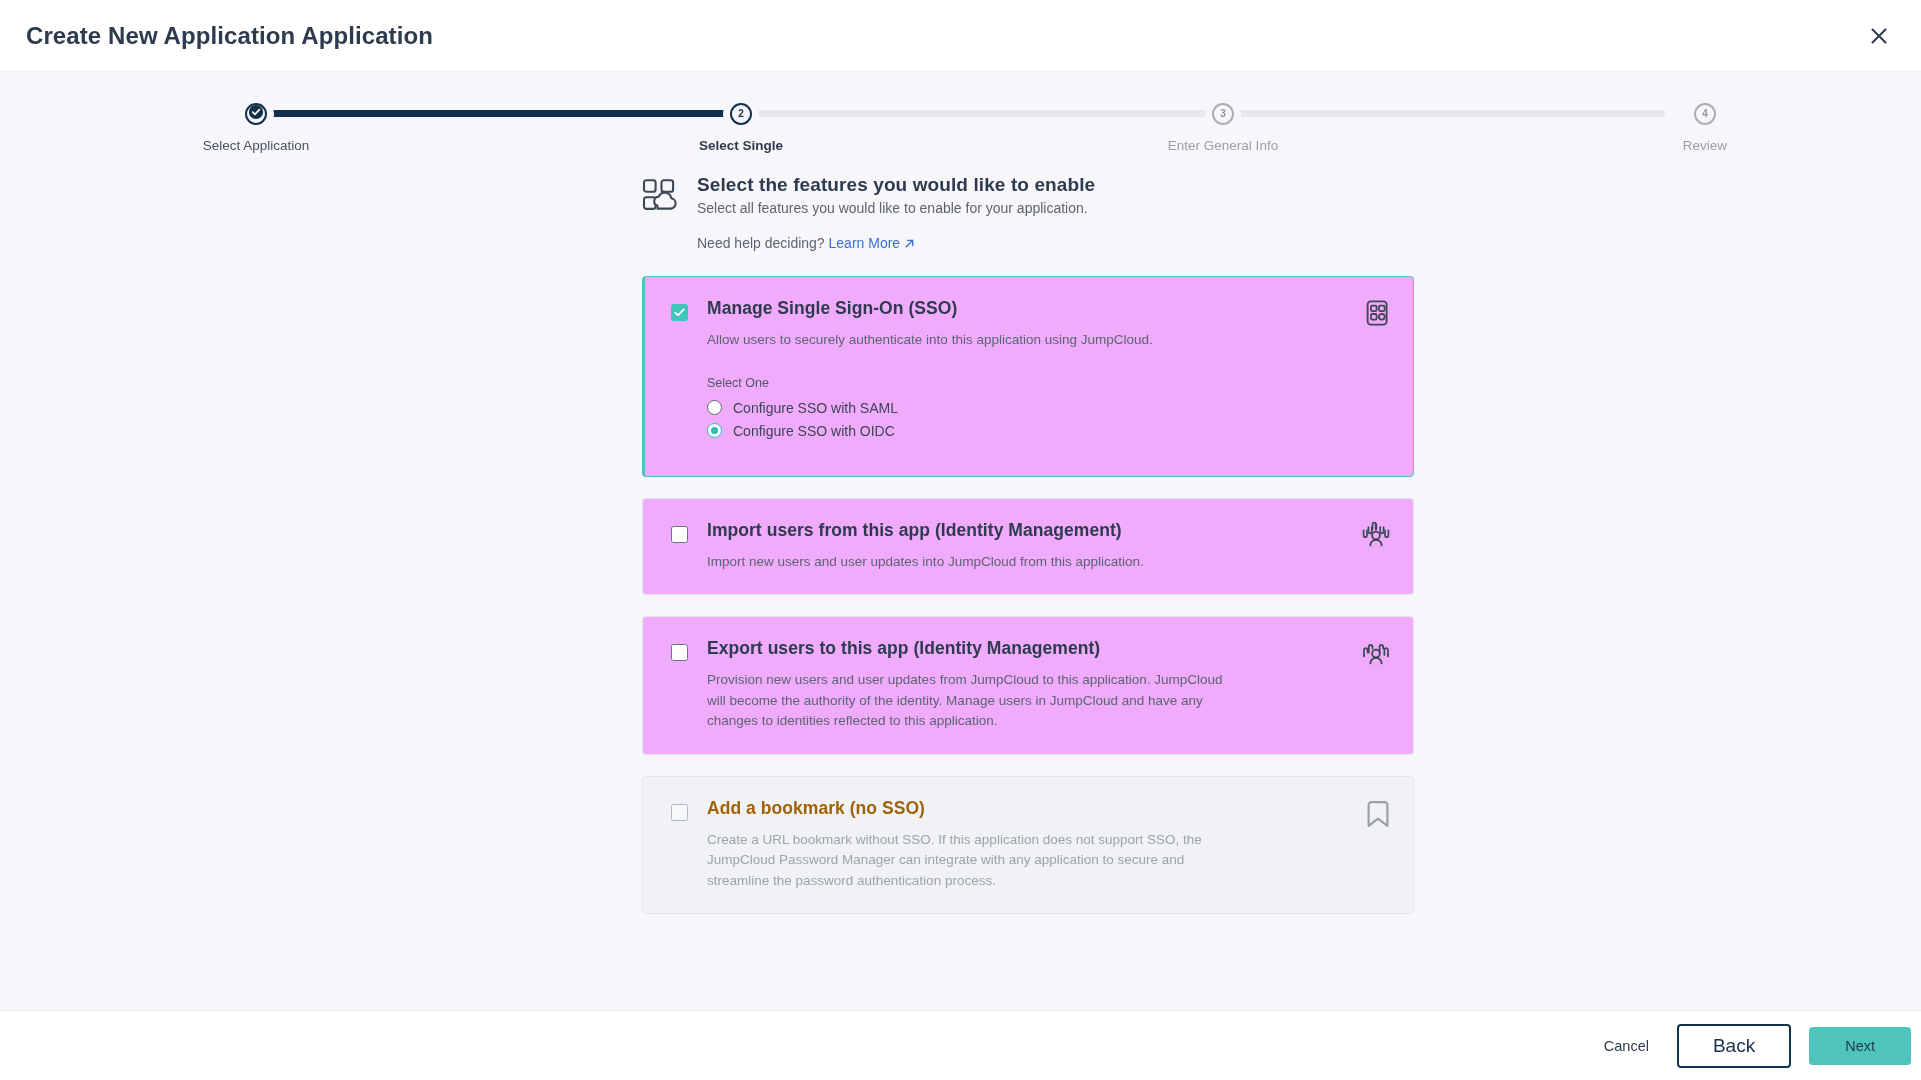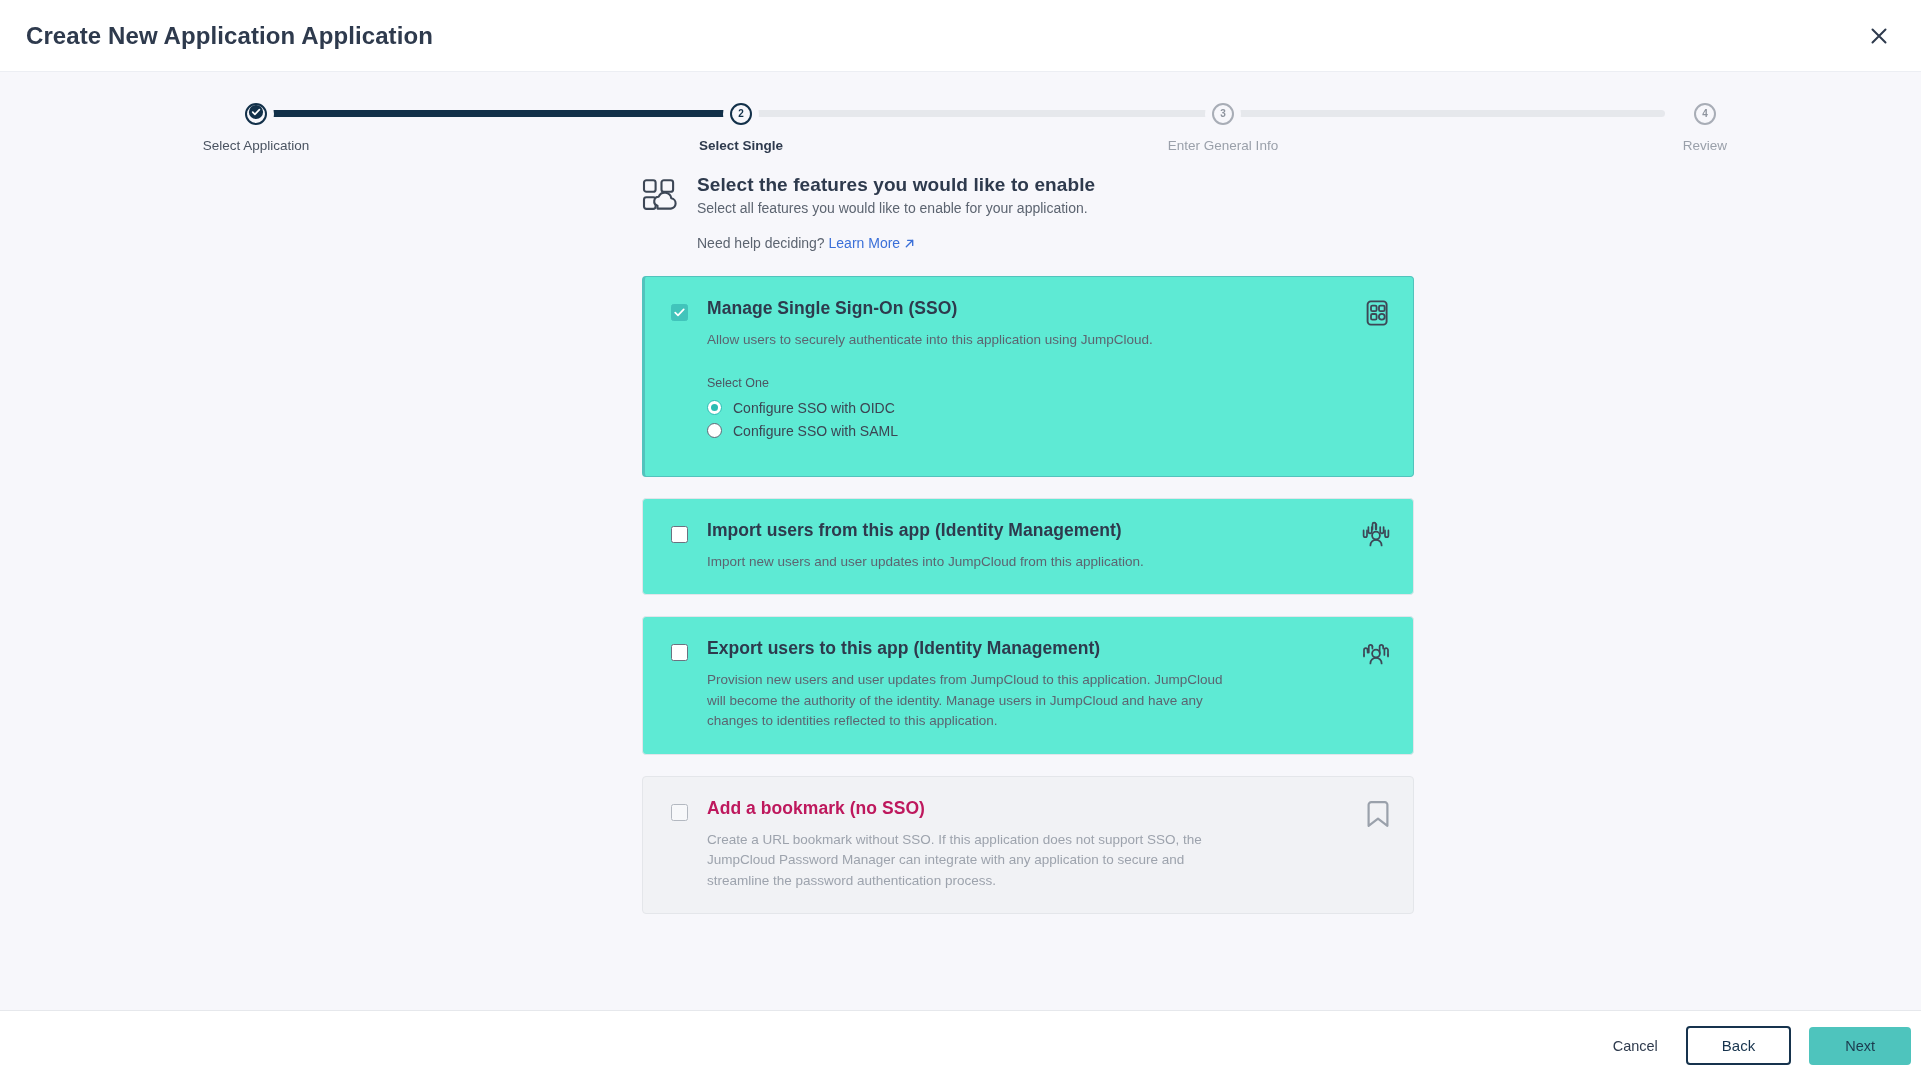--- a/index.html
+++ b/index.html
@@ -155,21 +155,21 @@
   }
   .intro .help a {
     color: #3a6fd8;
     text-decoration: none;
     cursor: pointer;
   }
   .ext-arrow { display: inline-block; margin-left: 4px; vertical-align: -1px; }
 
   
   .card {
-    background: #5eead4;
+    background: #f0abfc;
     border: 1px solid #e2e5ea;
     border-radius: 4px;
     padding: 21px 24px 22px 28px;
     position: relative;
     display: flex;
     gap: 19px;
     align-items: flex-start;
     cursor: pointer;
   }
   .card + .card { margin-top: 21px; }
@@ -203,21 +203,21 @@
   .cb.disabled { border-color: #b3b8c0; background: #f7f8fa; }
 
   .card-body { flex: 1 1 auto; min-width: 0; }
   .card-title {
     font-size: 17.5px;
     font-weight: bold;
     color: #2e3a4d;
     margin-bottom: 11px;
     letter-spacing: .05px;
   }
-  .card.disabled .card-title { color: #be185d; }
+  .card.disabled .card-title { color: #a16207; }
   .card-desc {
     font-size: 13.5px;
     line-height: 1.52;
     color: #5c6470;
     max-width: 520px;
   }
   .card.disabled .card-desc { color: #9da3ad; }
 
   .card-icon {
     position: absolute;
@@ -271,21 +271,21 @@
     gap: 0;
   }
   .btn-text {
     font-size: 14.5px;
     color: #2e3a4d;
     padding: 9px 16px;
     cursor: pointer;
     margin-right: 12px;
   }
   .btn-outline {
-    font-size: 15px;
+    font-size: 19px;
     color: #16334d;
     background: #fff;
     border: 2px solid #16334d;
     border-radius: 4px;
     padding: 9px 34px;
     cursor: pointer;
     font-family: inherit;
     font-weight: normal;
   }
   .btn-primary {
@@ -388,26 +388,26 @@
       <span class="cb checked">
         <svg width="11" height="9" viewBox="0 0 11 9" fill="none">
           <path d="M1.2 4.6 L4 7.3 L9.7 1.4" stroke="#ffffff" stroke-width="1.7" stroke-linecap="round" stroke-linejoin="round"></path>
         </svg>
       </span>
       <div class="card-body">
         <div class="card-title">Manage Single Sign-On (SSO)</div>
         <div class="card-desc">Allow users to securely authenticate into this application using JumpCloud.</div>
         <div class="select-one">Select One</div>
         <div class="radio-row">
+          <span class="radio"></span>
+          <span class="radio-label">Configure SSO with SAML</span>
+        </div>
+        <div class="radio-row">
           <span class="radio on"></span>
           <span class="radio-label">Configure SSO with OIDC</span>
-        </div>
-        <div class="radio-row">
-          <span class="radio"></span>
-          <span class="radio-label">Configure SSO with SAML</span>
         </div>
       </div>
       <span class="card-icon">
         <svg width="28" height="28" viewBox="0 0 28 28" fill="none">
           <rect x="4.6" y="2.4" width="19" height="23.2" rx="3.2" stroke="#3d4756" stroke-width="1.9"></rect>
           <rect x="8.0" y="6.6" width="5.6" height="5.6" rx="1.4" stroke="#3d4756" stroke-width="1.8"></rect>
           <rect x="16.0" y="6.6" width="5.6" height="5.6" rx="1.4" stroke="#3d4756" stroke-width="1.8"></rect>
           <rect x="8.0" y="15.0" width="5.6" height="5.6" rx="1.4" stroke="#3d4756" stroke-width="1.8"></rect>
           <circle cx="18.8" cy="17.8" r="2.9" stroke="#3d4756" stroke-width="1.8"></circle>
         </svg>

